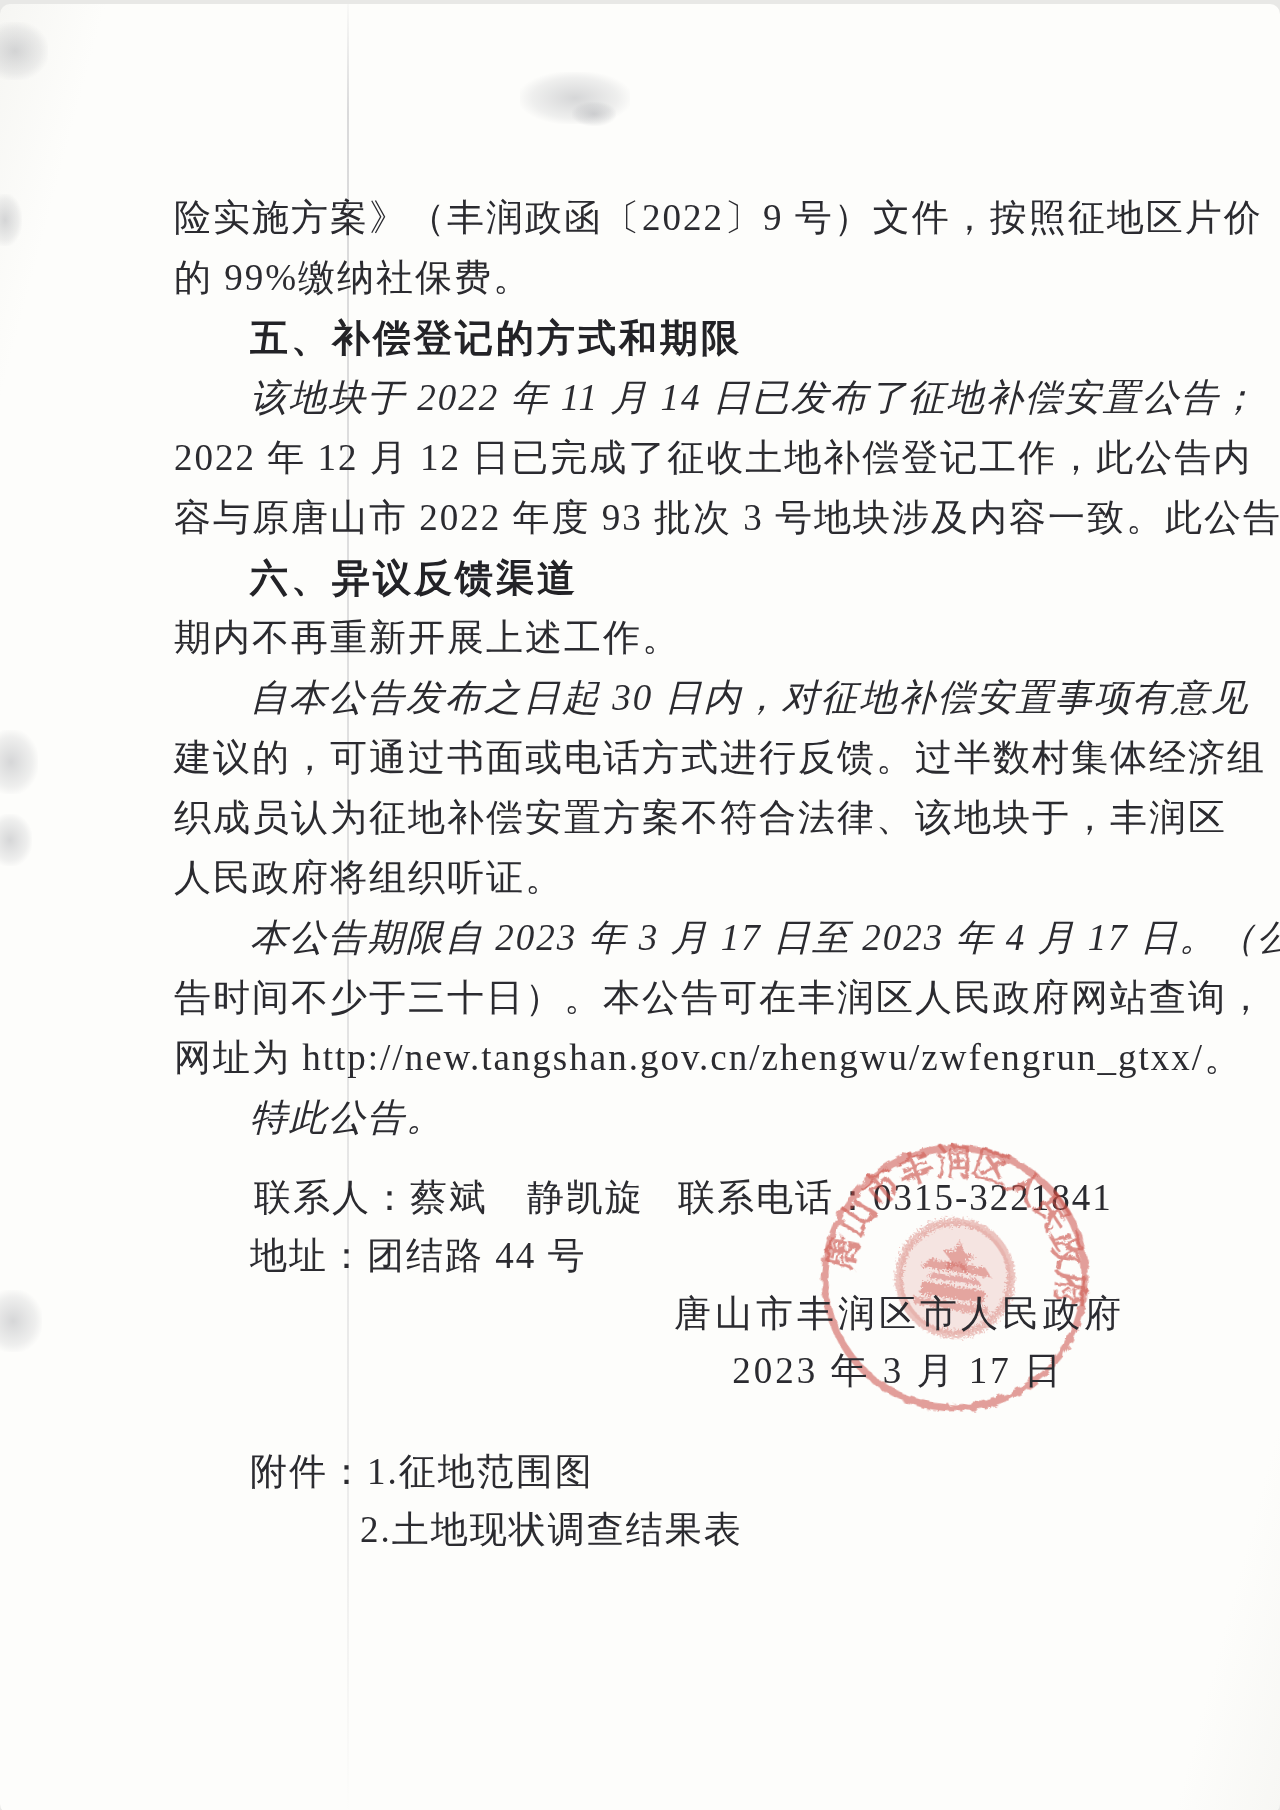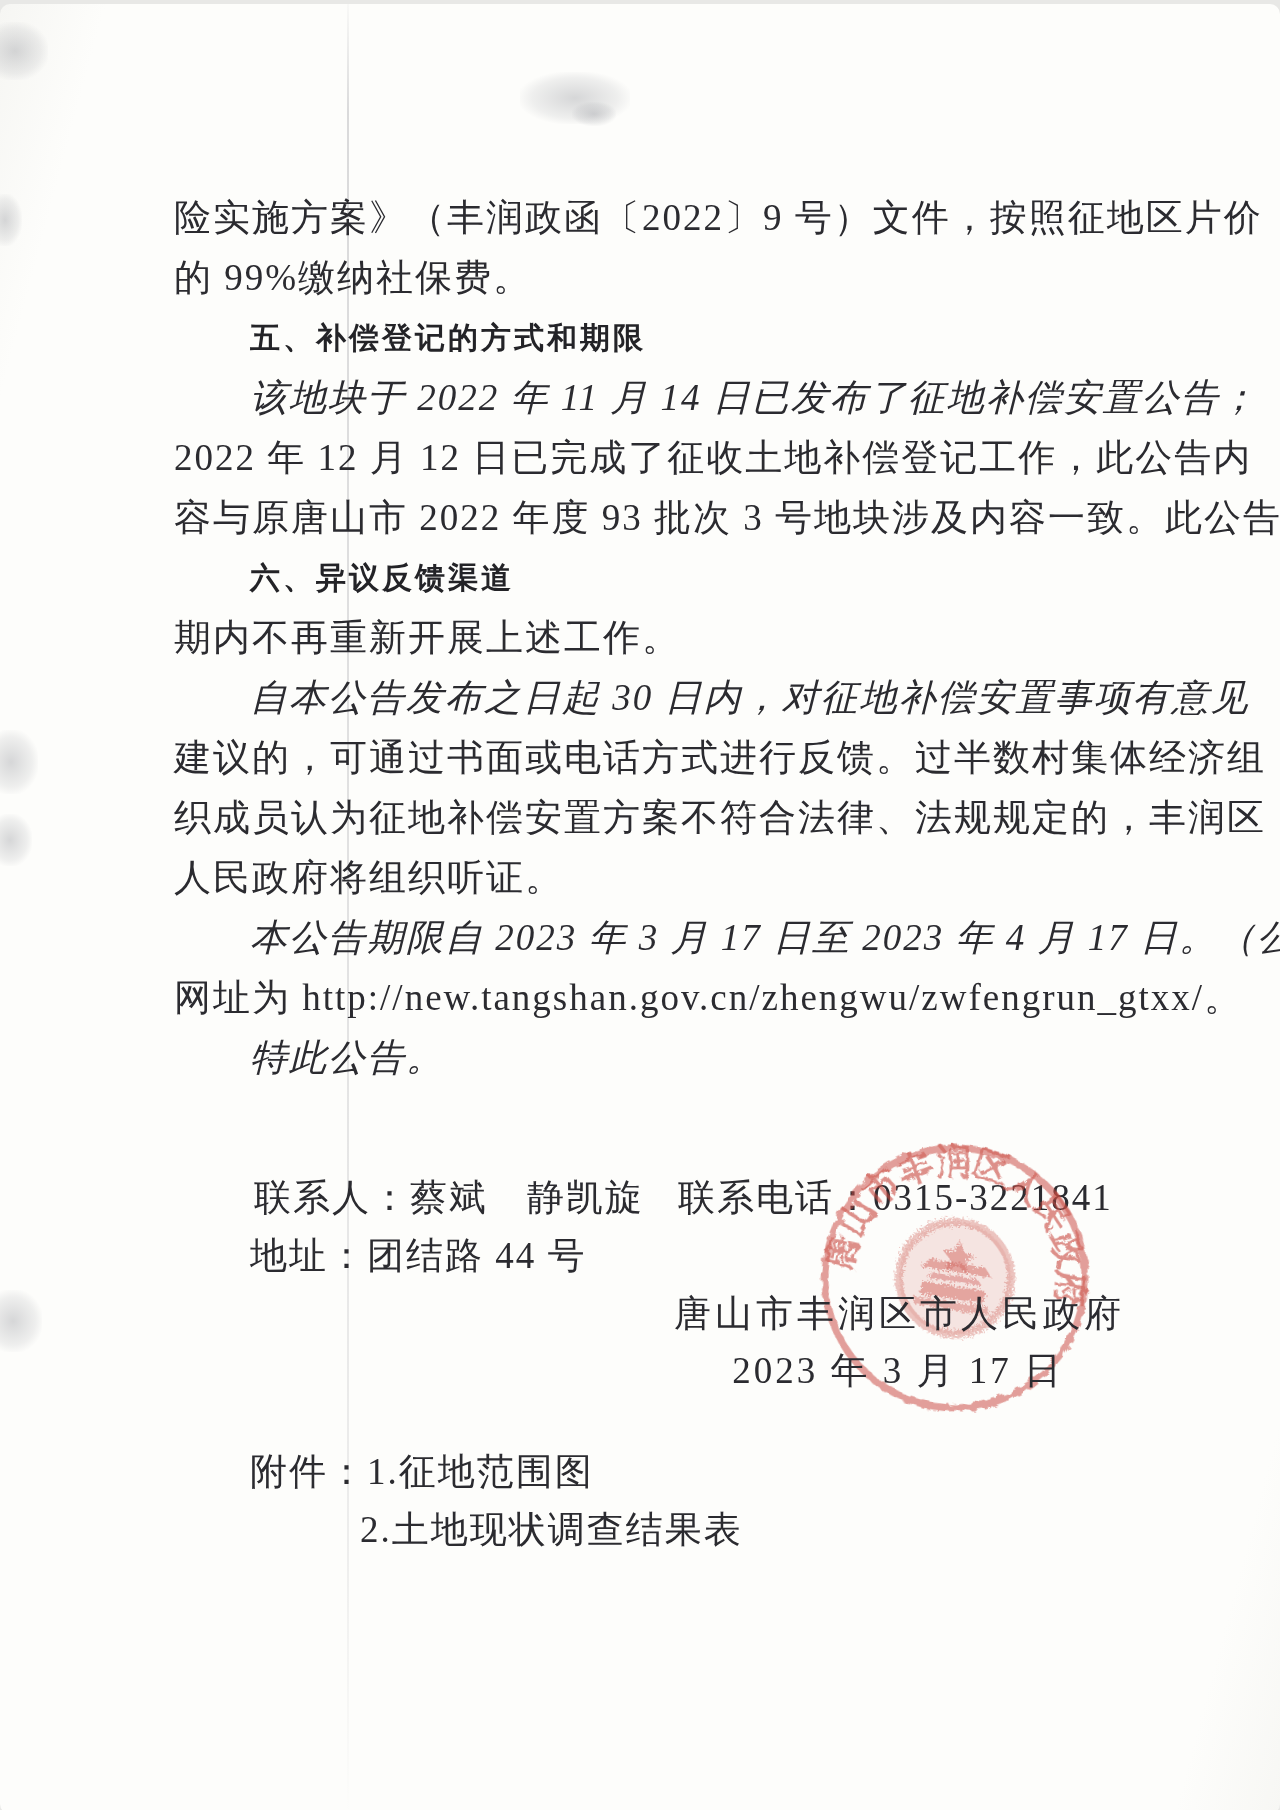--- a/index.html
+++ b/index.html
@@ -57,21 +57,21 @@
     font-size: 37px;
     letter-spacing: 2px;
     white-space: nowrap;
   }
   .line.indent { padding-left: 76px; font-style: italic; }
   .line.heading {
     padding-left: 76px;
     font-family: "Liberation Sans", "DejaVu Sans", sans-serif;
     font-weight: bold;
     letter-spacing: 3px;
-    font-size: 30px;
+    font-size: 38px;
     color: #232327;
   }
 
   .contact-row {
     position: absolute;
     top: 1164px;
     left: 4px;
     width: 1280px;
     height: 60px;
     line-height: 60px;
@@ -165,23 +165,24 @@
     <div class="line plain">险实施方案》（丰润政函〔2022〕9 号）文件，按照征地区片价</div>
     <div class="line plain">的 99%缴纳社保费。</div>
     <div class="line heading">五、补偿登记的方式和期限</div>
     <div class="line indent">该地块于 2022 年 11 月 14 日已发布了征地补偿安置公告；</div>
     <div class="line plain">2022 年 12 月 12 日已完成了征收土地补偿登记工作，此公告内</div>
     <div class="line plain">容与原唐山市 2022 年度 93 批次 3 号地块涉及内容一致。此公告</div>
     <div class="line heading">六、异议反馈渠道</div>
     <div class="line plain">期内不再重新开展上述工作。</div>
     <div class="line indent">自本公告发布之日起 30 日内，对征地补偿安置事项有意见</div>
     <div class="line plain">建议的，可通过书面或电话方式进行反馈。过半数村集体经济组</div>
-    <div class="line plain">织成员认为征地补偿安置方案不符合法律、法规规定的，丰润区</div>
+    <div class="line plain">织成员认为征地补偿安置方案不符合法律、该地块于，丰润区</div>
     <div class="line plain">人民政府将组织听证。</div>
     <div class="line indent">本公告期限自 2023 年 3 月 17 日至 2023 年 4 月 17 日。（公</div>
+    <div class="line plain">告时间不少于三十日）。本公告可在丰润区人民政府网站查询，</div>
     <div class="line plain">网址为 http://new.tangshan.gov.cn/zhengwu/zwfengrun_gtxx/。</div>
     <div class="line indent">特此公告。</div>
   </div>
 
   <div class="contact-row">
     <span class="contact-person">联系人：蔡斌　静凯旋</span>
     <span class="contact-phone">联系电话：0315-3221841</span>
   </div>
   <div class="address-row">地址：团结路 44 号</div>
 

